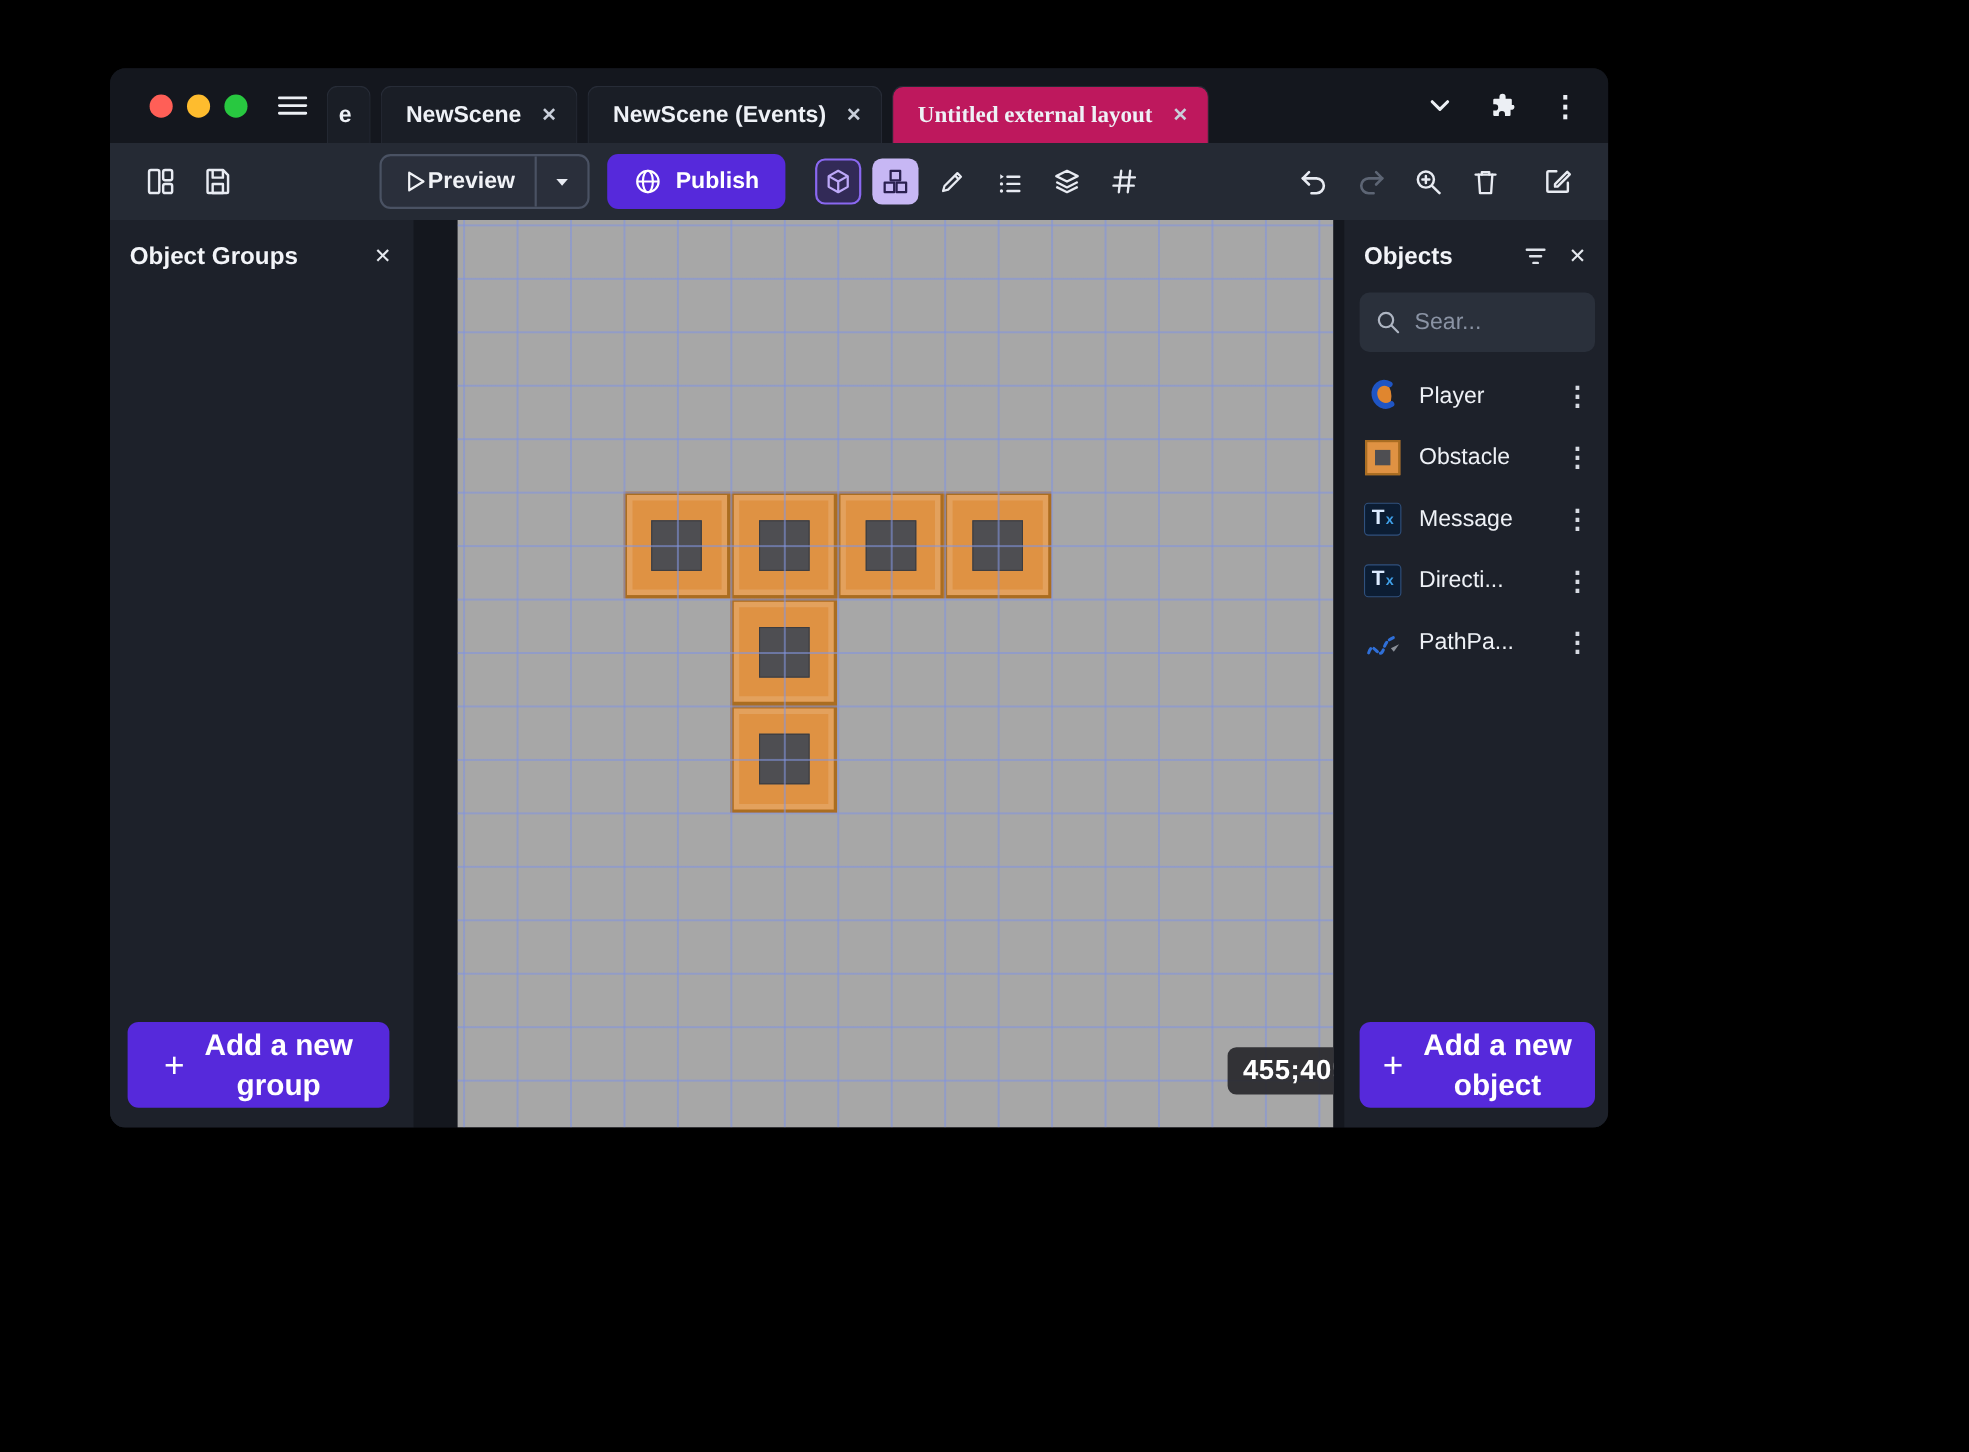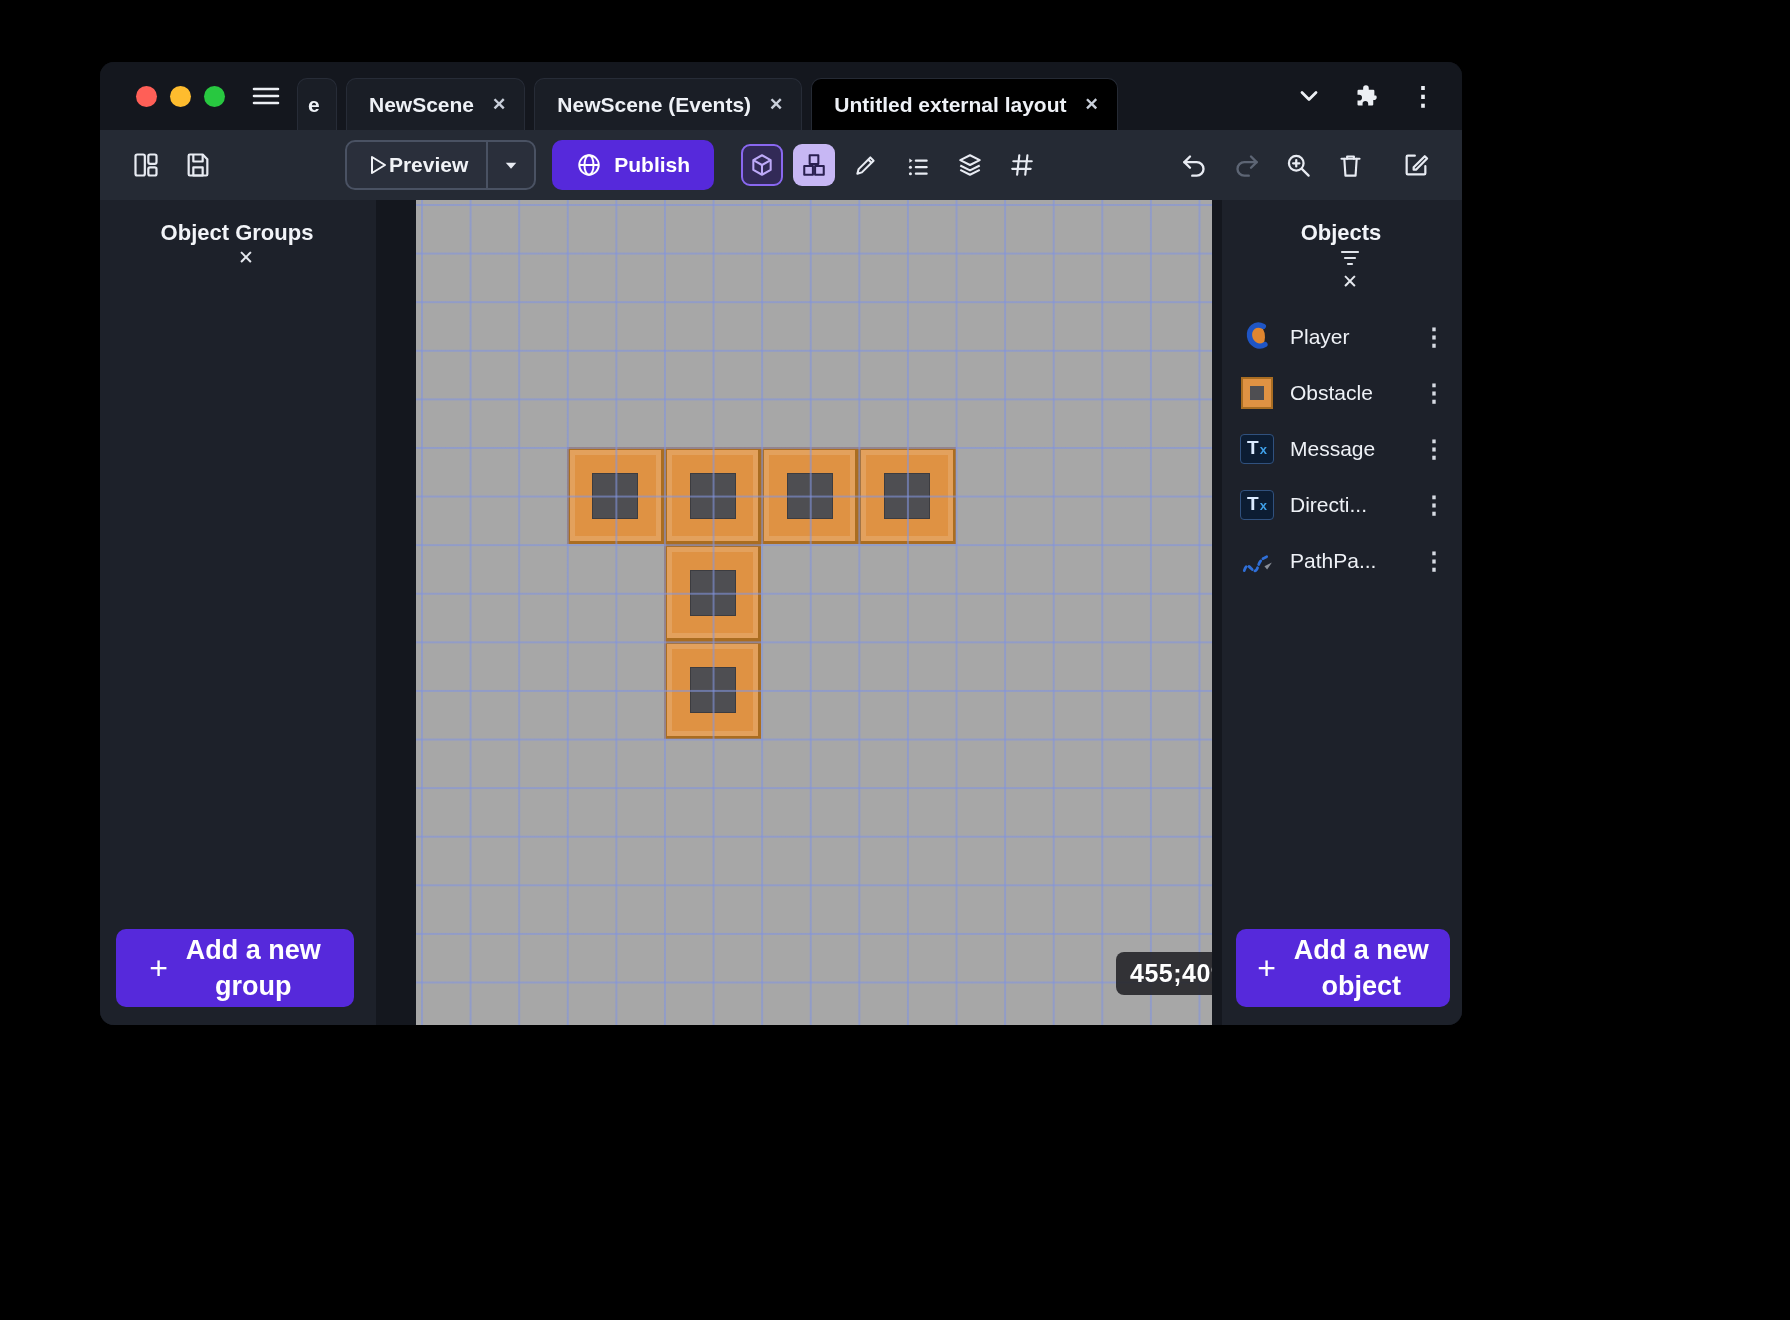--- a/index.html
+++ b/index.html
@@ -12,21 +12,21 @@
   
   .tabbar { position:absolute; left:0; top:0; right:0; height:68px; background:#14171e;
     display:flex; align-items:flex-end; padding:0 26px 0 36px; }
   .lights { align-self:center; display:flex; gap:13px; margin-right:26px; }
   .light { width:21px; height:21px; border-radius:50%; display:inline-block; }
   .light.red{ background:#ff5f57; } .light.yellow{ background:#febc2e; } .light.green{ background:#28c840; }
   .hamburger { align-self:center; background:none; border:none; color:#eceff4; margin-right:16px; cursor:pointer; }
   .tab { display:flex; align-items:center; height:52px; padding:0 18px 0 22px; margin-right:9px;
     background:#1a1e26; border:1px solid #272c37; border-bottom:none;
     border-radius:10px 10px 0 0; color:#eef1f6; font-size:21px; font-weight:600; white-space:nowrap; cursor:pointer; }
-  .tab.active { background:#000000; border-color:#252a34; font-weight:700; }
+  .tab.active { background:#be185d; border-color:#252a34; font-weight:700;font-family:Liberation Serif, serif; }
   .tab.partial { width:40px; padding:0 0 0 10px; overflow:hidden; }
   .tab-close { margin-left:18px; font-size:17px; color:#c9cfda; }
   .tb-spacer { flex:1; }
   .tb-iconbtn { align-self:center; background:none; border:none; color:#eceff4; margin-left:30px; cursor:pointer; display:flex; align-items:center; }
   .kebab { font-size:26px; font-weight:700; line-height:1; color:#eceff4; }
 
   
   .toolbar { position:absolute; left:0; top:68px; right:0; height:70px; background:#252a34;
     display:flex; align-items:center; justify-content:space-between; padding:0 20px; }
   .tb-group { display:flex; align-items:center; }
@@ -42,21 +42,21 @@
   .pv-caret { padding:0 14px; display:flex; align-items:center; color:#e8ebf2; }
   .publish-btn { display:flex; align-items:center; gap:12px; height:50px; padding:0 24px; margin-left:16px;
     background:#5629db; border:none; border-radius:10px; color:#fff; font-size:21px; font-weight:700; cursor:pointer; }
   .tool-icons { display:flex; align-items:center; margin-left:22px; }
 
   
   .main { position:absolute; left:0; top:138px; right:0; bottom:0; display:flex; background:#14171e; }
   .panel { position:relative; background:#1d212a; }
   .left-panel { width:276px; }
   .right-panel { width:240px; margin-left:10px; }
-  .panel-header { display:flex; align-items:center; padding:20px 20px 4px 18px;flex-direction:column; }
+  .panel-header { display:flex; align-items:center; padding:20px 20px 4px 18px; }
   .panel-title { flex:1; color:#f2f4f8; font-size:22px; font-weight:700; }
   .panel-iconbtn { background:none; border:none; color:#dfe3ea; cursor:pointer; display:flex; align-items:center; margin-left:18px; }
   .panel-close { font-size:19px; color:#e6e9ef; }
   .search { display:flex; align-items:center; gap:12px; height:54px; margin:16px 20px 0 18px;
     background:#2a303b; border-radius:9px; padding:0 14px; }
   .right-panel .search { margin:16px 12px 0 14px; }
   .search input { flex:1; background:transparent; border:none; outline:none; color:#e7eaf0; font-size:21px; font-family:"Liberation Sans", sans-serif; min-width:0; }
   .search input::placeholder { color:#8a93a4; }
   .search svg { color:#aeb5c2; flex:none; }
   .add-btn { position:absolute; left:16px; right:22px; bottom:18px; height:78px;
@@ -302,20 +302,27 @@
         <span class="panel-title">Objects</span>
         <button class="panel-iconbtn">
           <svg width="24" height="24" viewBox="0 0 24 24" fill="none" stroke="currentColor" stroke-width="2.2" stroke-linecap="round">
             <path d="M4 6h16M7 12h10M10 18h4"></path>
           </svg>
         </button>
         <button class="panel-iconbtn">
           <span class="panel-close">✕</span>
         </button>
       </div>
+      <div class="search">
+        <svg width="24" height="24" viewBox="0 0 24 24" fill="none" stroke="currentColor" stroke-width="2" stroke-linecap="round">
+          <circle cx="10" cy="10" r="6.5"></circle>
+            <path d="M15.2 15.2L21 21"></path>
+        </svg>
+        <input placeholder="Sear..." style="">
+      </div>
 
       <div class="obj-list">
         <div class="obj-row">
           <span class="obj-ic">
             <svg width="34" height="34" viewBox="0 0 32 32">
               <ellipse cx="17" cy="16" rx="6.5" ry="10.5" fill="#e0862f"></ellipse>
               <path d="M22 6c-8-4-14 2.5-13 9.5S17.5 27 23.5 23" fill="none" stroke="#1f55c4" stroke-width="5" stroke-linecap="round"></path>
             </svg>
           </span>
           <span class="obj-label">Player</span>

